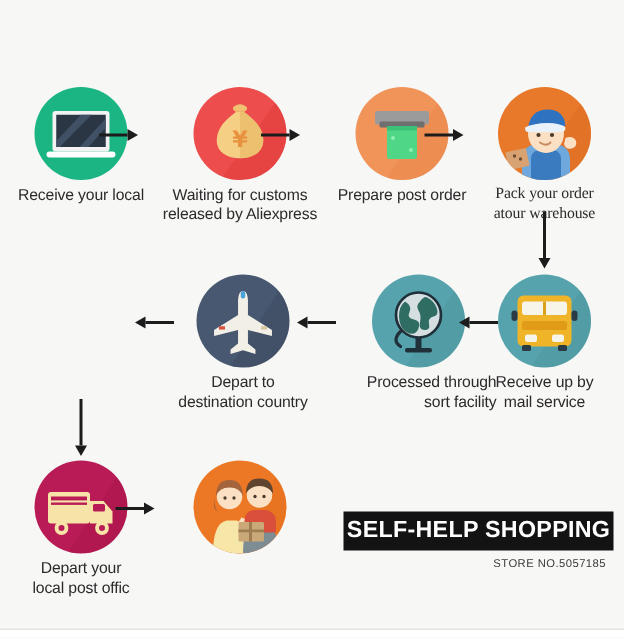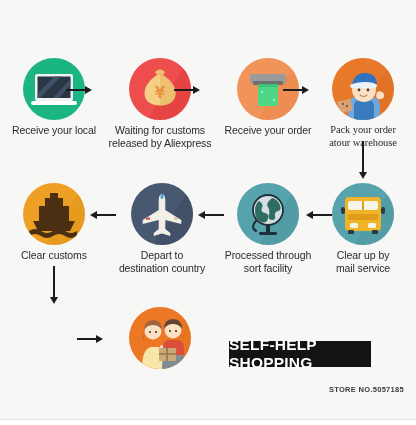--- a/index.html
+++ b/index.html
@@ -90,44 +90,43 @@
     border-left: 4.5px solid transparent;
     border-right: 4.5px solid transparent;
     border-top: 7px solid #1c1c1c;
   }
 
   
   #banner {
     position: absolute;
     left: 229px;
     top: 341px;
-    width: 142px;
+    width: 180px;
     height: 26px;
     background: #131313;
     display: flex;
     align-items: center;
     justify-content: center;
   }
   #banner-text {
     color: #ffffff;
     font-size: 15.5px;
     font-weight: bold;
     letter-spacing: 0.2px;
   }
   #store-no {
     position: absolute;
     left: 229px;
     top: 371px;
     width: 175px;
     text-align: right;
     font-size: 7.5px;
-    font-weight: bold;
+    font-weight: normal;
     color: #3a3a3a;
     letter-spacing: 0.3px;
-    margin-top: 14px;
   }
 
   
   .ico { position:absolute; left:0; top:0; width:62px; height:62px; }
 </style>
 </head>
 <body>
 
 <div id="infographic">
 
@@ -176,21 +175,21 @@
       <svg class="ico" viewBox="0 0 62 62">
         <path d="M62 0 L62 62 L20 62 Z" fill="#e8854a" opacity="0.45"></path>
         <rect x="13" y="16" width="36" height="9" rx="1.5" fill="#9b9b9b"></rect>
         <rect x="16" y="23" width="30" height="4" rx="1" fill="#6f6f6f"></rect>
         <rect x="21" y="26" width="20" height="22" rx="1.5" fill="#4fd687"></rect>
         <rect x="21" y="26" width="20" height="3" fill="#3cc276"></rect>
         <circle cx="25" cy="34" r="1.3" fill="#8ef0b4"></circle>
         <circle cx="37" cy="42" r="1.3" fill="#8ef0b4"></circle>
       </svg>
     </div>
-    <div class="step-label">Receive your order</div>
+    <div class="step-label">Prepare post order</div>
   </div>
 
   <div class="arrow-h right" style="left:283px; top:84px; width:26px;">
     <div class="shaft"></div>
       <div class="head"></div>
   </div>
 
   <div class="step" style="left:311px; top:58px;font-family:Liberation Serif, serif;">
     <div class="circle" style="background:#e8792a;">
       <svg class="ico" viewBox="0 0 62 62">
@@ -217,33 +216,20 @@
     </div>
     <div class="step-label">Pack your order
 atour warehouse</div>
   </div>
 
   <div class="arrow-v" style="left:357px; top:141px; height:38px;">
     <div class="shaft"></div>
       <div class="head"></div>
   </div>
 
-  <div class="step" style="left:2px; top:183px;">
-    <div class="circle" style="background:#eda023;">
-      <svg class="ico" viewBox="0 0 62 62">
-        <path d="M62 0 L62 62 L22 62 Z" fill="#dd9318" opacity="0.35"></path>
-        <rect x="27" y="10" width="8" height="5" fill="#4a2f13"></rect>
-        <rect x="22" y="15" width="18" height="8" fill="#4a2f13"></rect>
-        <path d="M16 23 L46 23 L46 38 L16 38 Z" fill="#4a2f13"></path>
-        <path d="M10 38 L52 38 L47 48 L15 48 Z" fill="#4a2f13"></path>
-        <path d="M6 48 q6 -4 12 0 q6 4 12 0 q6 -4 12 0 q6 4 12 0 l0 5 q-6 4 -12 0 q-6 -4 -12 0 q-6 4 -12 0 q-6 -4 -12 0 Z" fill="#4a2f13"></path>
-      </svg>
-    </div>
-    <div class="step-label">Clear customs</div>
-  </div>
 
   <div class="arrow-h left" style="left:90px; top:209px; width:26px;">
     <div class="shaft"></div>
       <div class="head"></div>
   </div>
 
   <div class="step" style="left:110px; top:183px;">
     <div class="circle" style="background:#475870;">
       <svg class="ico" viewBox="0 0 62 62">
         <path d="M62 0 L62 62 L22 62 Z" fill="#3b4a5f" opacity="0.45"></path>
@@ -255,21 +241,21 @@
     </div>
     <div class="step-label">Depart to
 destination country</div>
   </div>
 
   <div class="arrow-h left" style="left:198px; top:209px; width:26px;">
     <div class="shaft"></div>
       <div class="head"></div>
   </div>
 
-  <div class="step" style="left:216px; top:183px;">
+  <div class="step" style="left:227px; top:183px;text-align:right;">
     <div class="circle" style="background:#57a3ad;">
       <svg class="ico" viewBox="0 0 62 62">
         <path d="M62 0 L62 62 L22 62 Z" fill="#4a929c" opacity="0.4"></path>
         <circle cx="31" cy="27" r="15" fill="#dfe6e8"></circle>
         <path d="M31 12 a15 15 0 0 1 0 30 a15 15 0 0 1 0 -30 Z" fill="#cfd8dc" opacity="0.6"></path>
         <path d="M22 18 q5 3 3 7 q-2 4 3 5 q5 1 3 6 q-2 5 -7 3 q-6 -3 -6 -11 q0 -7 4 -10 Z" fill="#2f6d63"></path>
         <path d="M36 15 q5 2 7 7 q2 5 -2 6 q-4 1 -3 5 q1 4 -3 4 q-4 0 -3 -5 q1 -5 -1 -8 q-2 -3 1 -6 q2 -3 4 -3 Z" fill="#2f6d63"></path>
         <circle cx="31" cy="27" r="15" fill="none" stroke="#20303a" stroke-width="1.8"></circle>
         <path d="M19 38 q-6 6 0 10" fill="none" stroke="#20303a" stroke-width="2.2" stroke-linecap="round"></path>
         <rect x="29" y="42" width="4" height="8" fill="#20303a"></rect>
@@ -294,29 +280,47 @@
         <rect x="30" y="18" width="2" height="9" fill="#d9a21b"></rect>
         <rect x="16" y="31" width="30" height="6" rx="1.5" fill="#e09b18"></rect>
         <rect x="18" y="40" width="8" height="5" rx="1.5" fill="#f7f4ea"></rect>
         <rect x="36" y="40" width="8" height="5" rx="1.5" fill="#f7f4ea"></rect>
         <rect x="9" y="24" width="4" height="7" rx="2" fill="#2b3b45"></rect>
         <rect x="49" y="24" width="4" height="7" rx="2" fill="#2b3b45"></rect>
         <rect x="16" y="47" width="6" height="4" rx="1" fill="#2b3b45"></rect>
         <rect x="40" y="47" width="6" height="4" rx="1" fill="#2b3b45"></rect>
       </svg>
     </div>
-    <div class="step-label">Clear up by
+    <div class="step-label">Receive up by
 mail service</div>
   </div>
 
   <div class="arrow-v" style="left:48px; top:266px; height:38px;">
     <div class="shaft"></div>
       <div class="head"></div>
   </div>
 
+  <div class="step" style="left:2px; top:307px;">
+    <div class="circle" style="background:#b81b55;">
+      <svg class="ico" viewBox="0 0 62 62">
+        <path d="M62 0 L62 62 L22 62 Z" fill="#a31549" opacity="0.35"></path>
+        <rect x="9" y="21" width="28" height="21" rx="2" fill="#f7e3a8"></rect>
+        <rect x="11" y="24" width="24" height="2.6" fill="#b81b55"></rect>
+        <rect x="11" y="28" width="24" height="1.6" fill="#b81b55"></rect>
+        <path d="M37 27 L46 27 L52 34 L52 42 L37 42 Z" fill="#f7e3a8"></path>
+        <rect x="39" y="29" width="8" height="5" rx="1" fill="#b81b55"></rect>
+        <circle cx="18" cy="45" r="4.6" fill="#f7e3a8"></circle>
+        <circle cx="18" cy="45" r="2" fill="#b81b55"></circle>
+        <circle cx="45" cy="45" r="4.6" fill="#f7e3a8"></circle>
+        <circle cx="45" cy="45" r="2" fill="#b81b55"></circle>
+      </svg>
+    </div>
+    <div class="step-label">Depart your
+local post offic</div>
+  </div>
 
   <div class="arrow-h right" style="left:77px; top:333px; width:26px;">
     <div class="shaft"></div>
       <div class="head"></div>
   </div>
 
   <div class="step" style="left:108px; top:307px;">
     <div class="circle" style="background:#ec7725;">
       <svg class="ico" viewBox="0 0 62 62">
         <path d="M62 0 L62 62 L22 62 Z" fill="#dd6c1d" opacity="0.3"></path>

